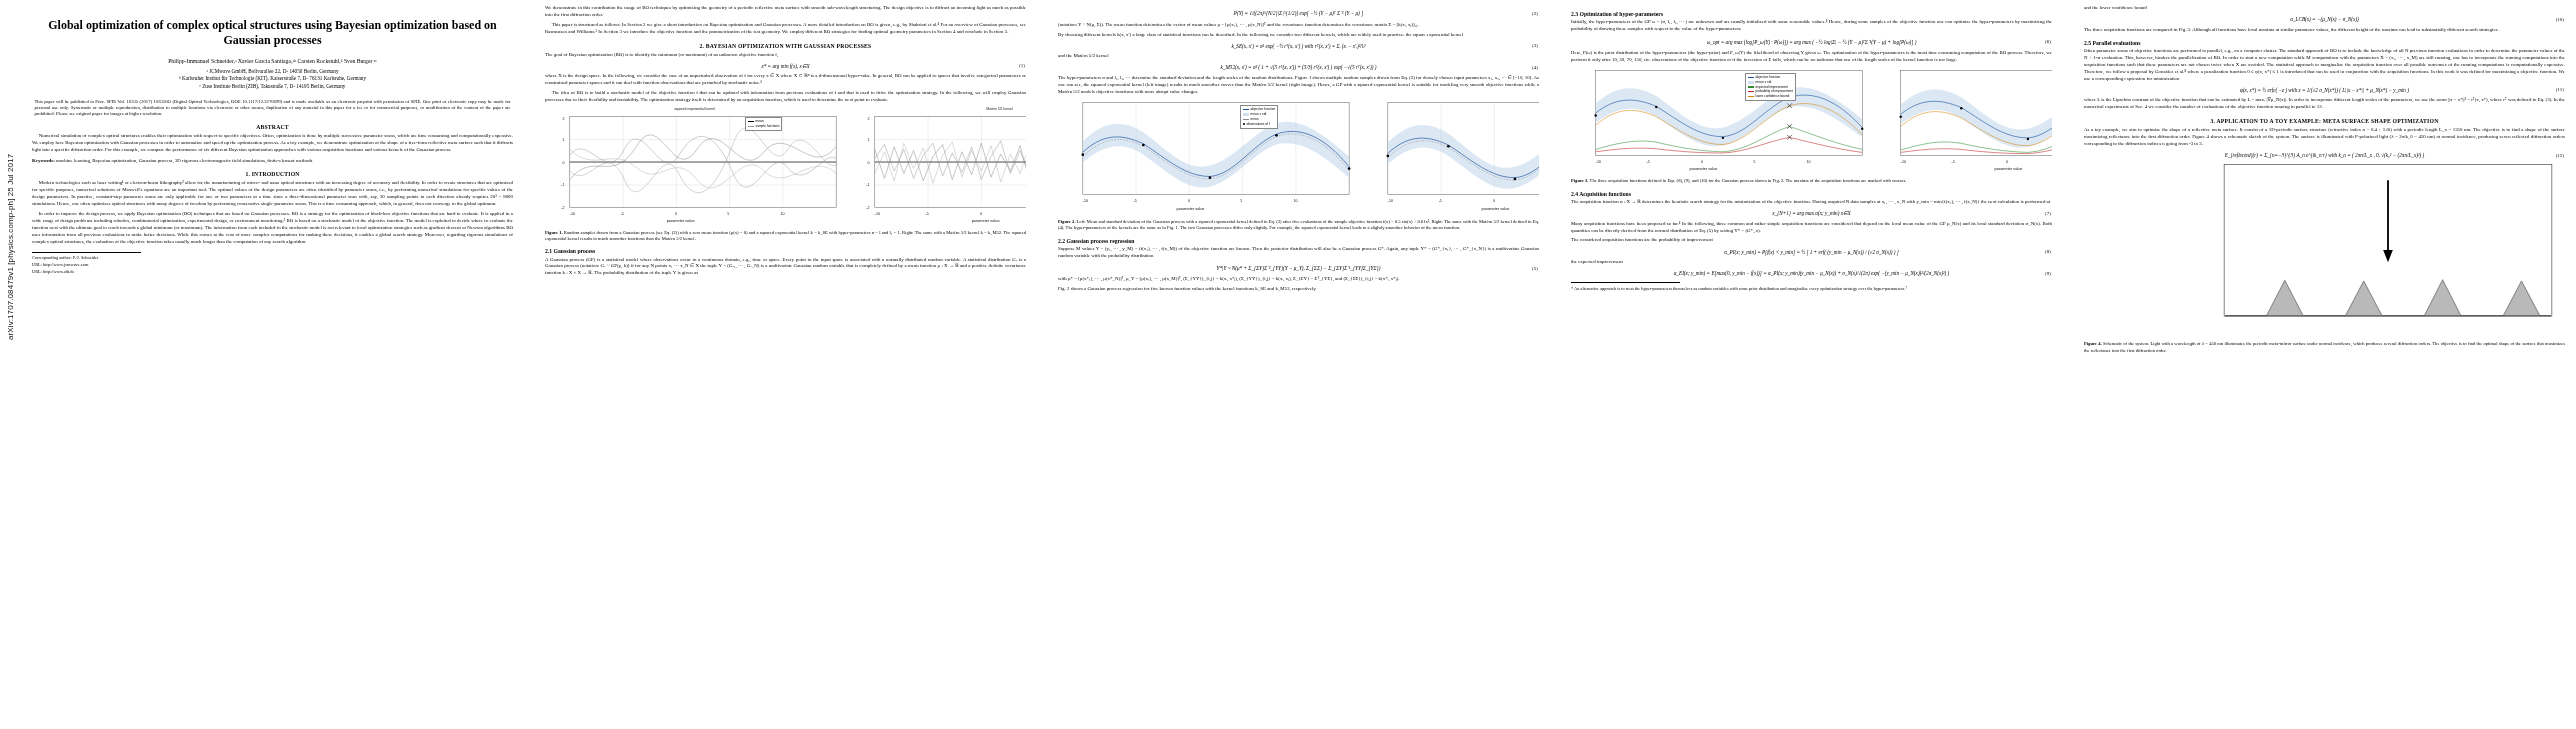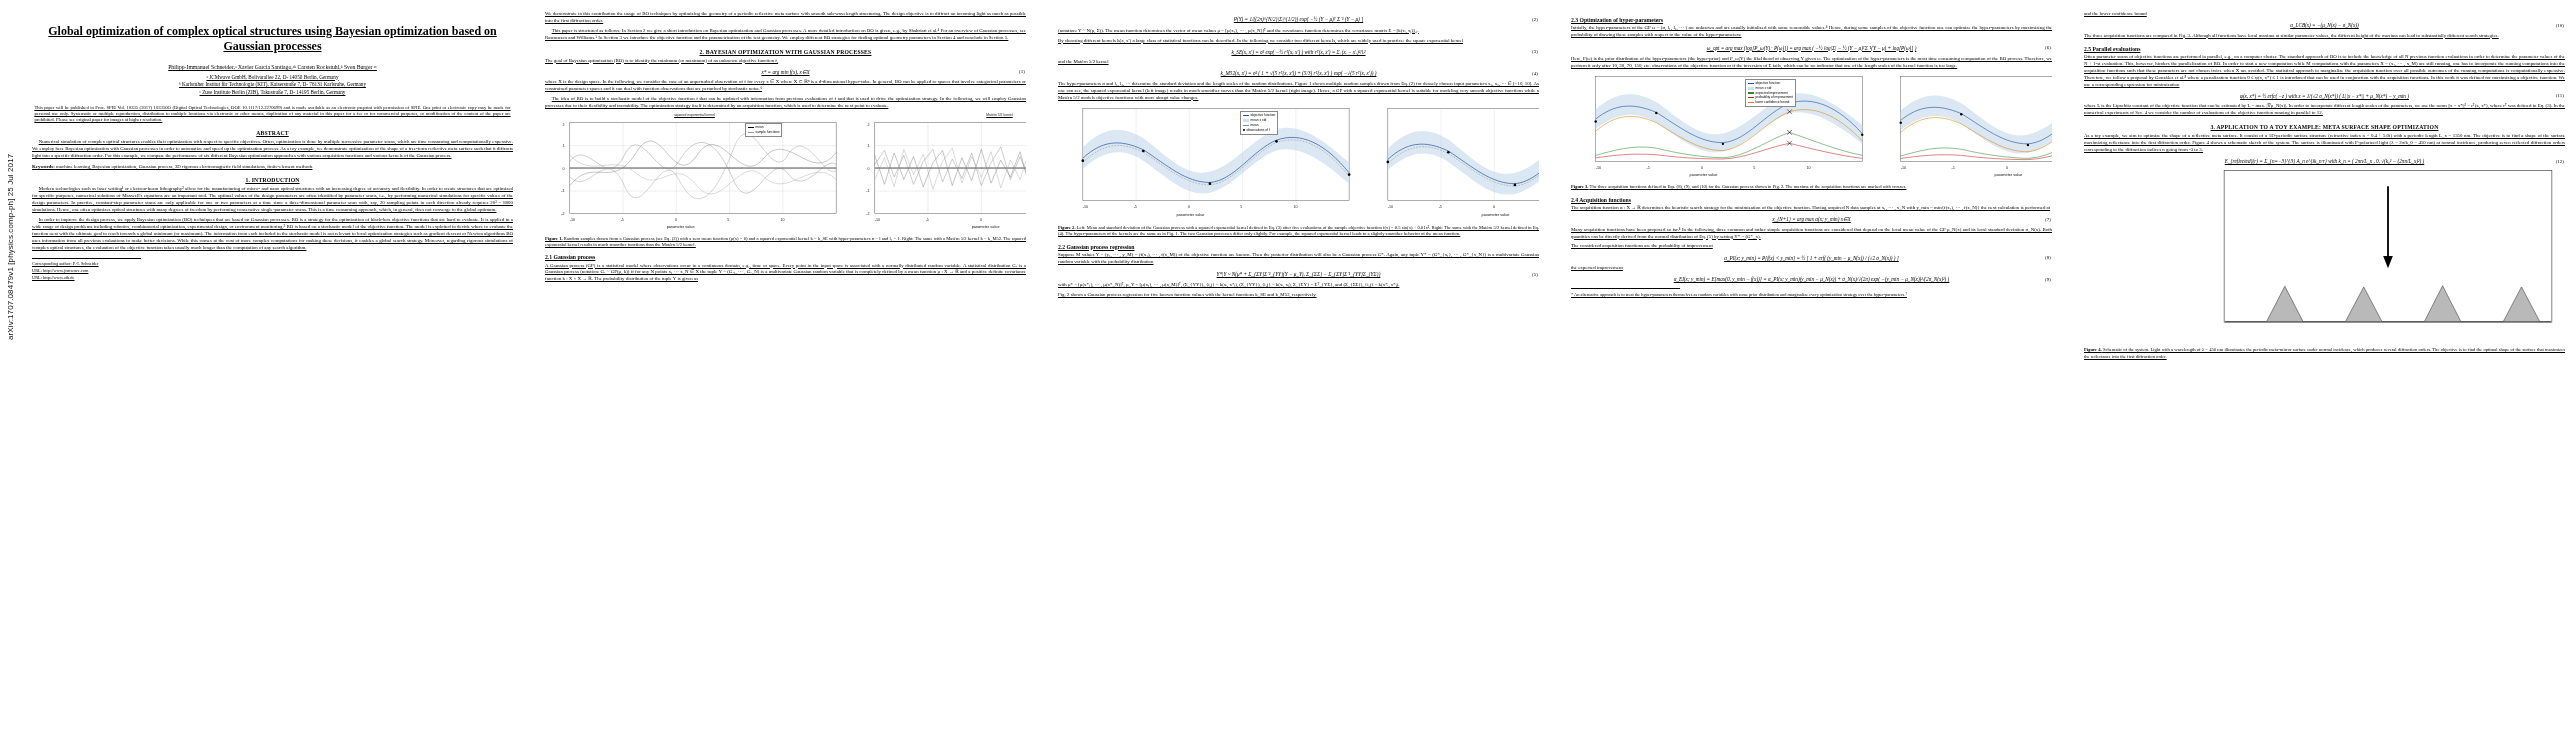--- a/index.html
+++ b/index.html
@@ -10,22 +10,22 @@
     overflow:hidden;
   }
   .page{position:relative;width:2576px;height:729px;}
   .arxiv-stamp{
     position:absolute;left:6px;top:340px;
     transform:rotate(-90deg);transform-origin:left top;
     font-family:"Liberation Sans", sans-serif;
     font-size:8px;color:#111;white-space:nowrap;letter-spacing:0.1px;
   }
   .cols{
-    position:absolute;left:32px;top:11px;width:2533px;height:711px;
-    display:flex;gap:32px;text-decoration:underline;
+    position:absolute;left:32px;top:5px;width:2533px;height:711px;
+    display:flex;gap:32px;
   }
   .col{width:617px;height:708px;overflow:hidden;}
   .title{
     font-size:12px;font-weight:bold;text-align:center;line-height:1.25;
     margin:13.4px 7.3px 8.5px 7.3px;
   }
   .authors{font-size:5.7px;text-align:center;line-height:1.55;margin:0 3.6px 1.8px 3.6px;}
   .affil{font-size:5.2px;text-align:center;line-height:1.5;margin:0 3.6px;font-style:normal;}
   .copyright{font-size:4.7px;text-align:justify;line-height:1.32;margin:8px 2.4px 6px 2.4px;}
   .sec-head{

